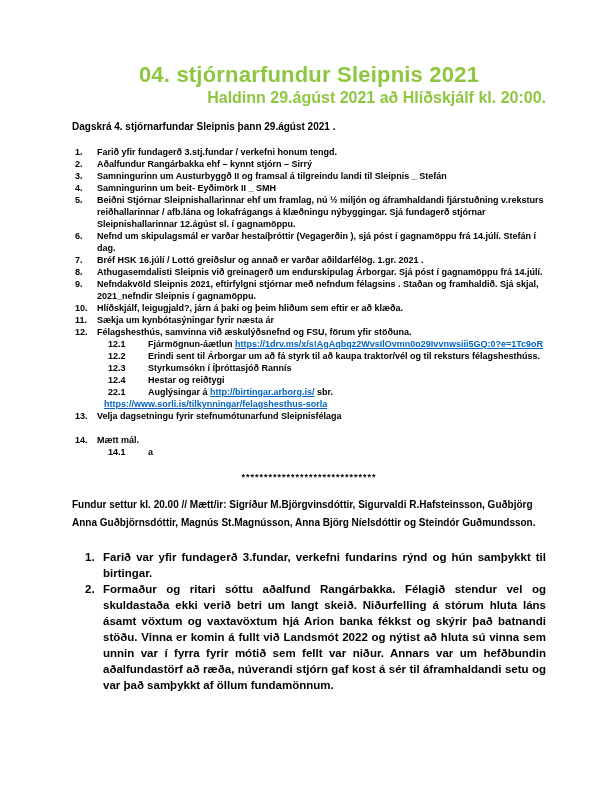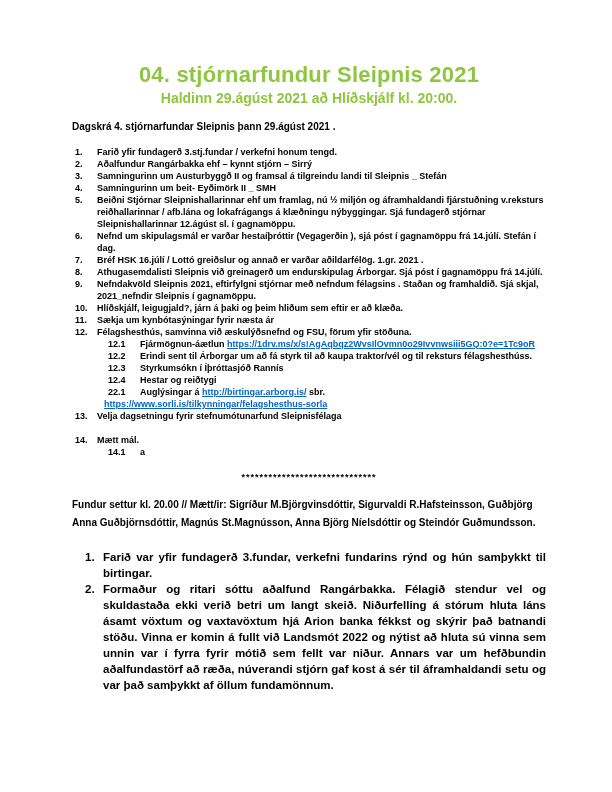--- a/index.html
+++ b/index.html
@@ -17,36 +17,36 @@
   }
   .title{
     text-align:center;
     color:#8dc63f;
     font-size:22px;
     line-height:26px;
     margin:0 0 3px 0;
     letter-spacing:0.2px;
   }
   .subtitle{
-    text-align:center;
+    text-align:right;
     color:#8dc63f;
-    font-size:14px;
+    font-size:16px;
     line-height:14px;
     margin:0 0 16px 0;
   }
   .agenda-heading{
     font-size:10px;
     line-height:12px;
     margin:0 0 13px 0;
   }
   .agenda{font-size:9px;line-height:12px;}
   .item{display:flex;align-items:flex-start;}
   .item .num{flex:none;width:25px;padding-left:3px;box-sizing:border-box;}
   .item .txt{flex:1;}
-  .item.sub{margin-left:36px;}
+  .item.sub{margin-left:36px;gap:8px;}
   .item.sub .num{width:32px;padding-left:0;}
   .link{color:#0563c1;text-decoration:underline;cursor:pointer;word-break:break-all;}
   .link2-row{margin-left:32px;}
   .gap-before{margin-top:12px;justify-content:center;}
   .separator{
     text-align:center;
     font-size:9px;
     letter-spacing:1px;
     margin:14px 0 0 0;
   }

